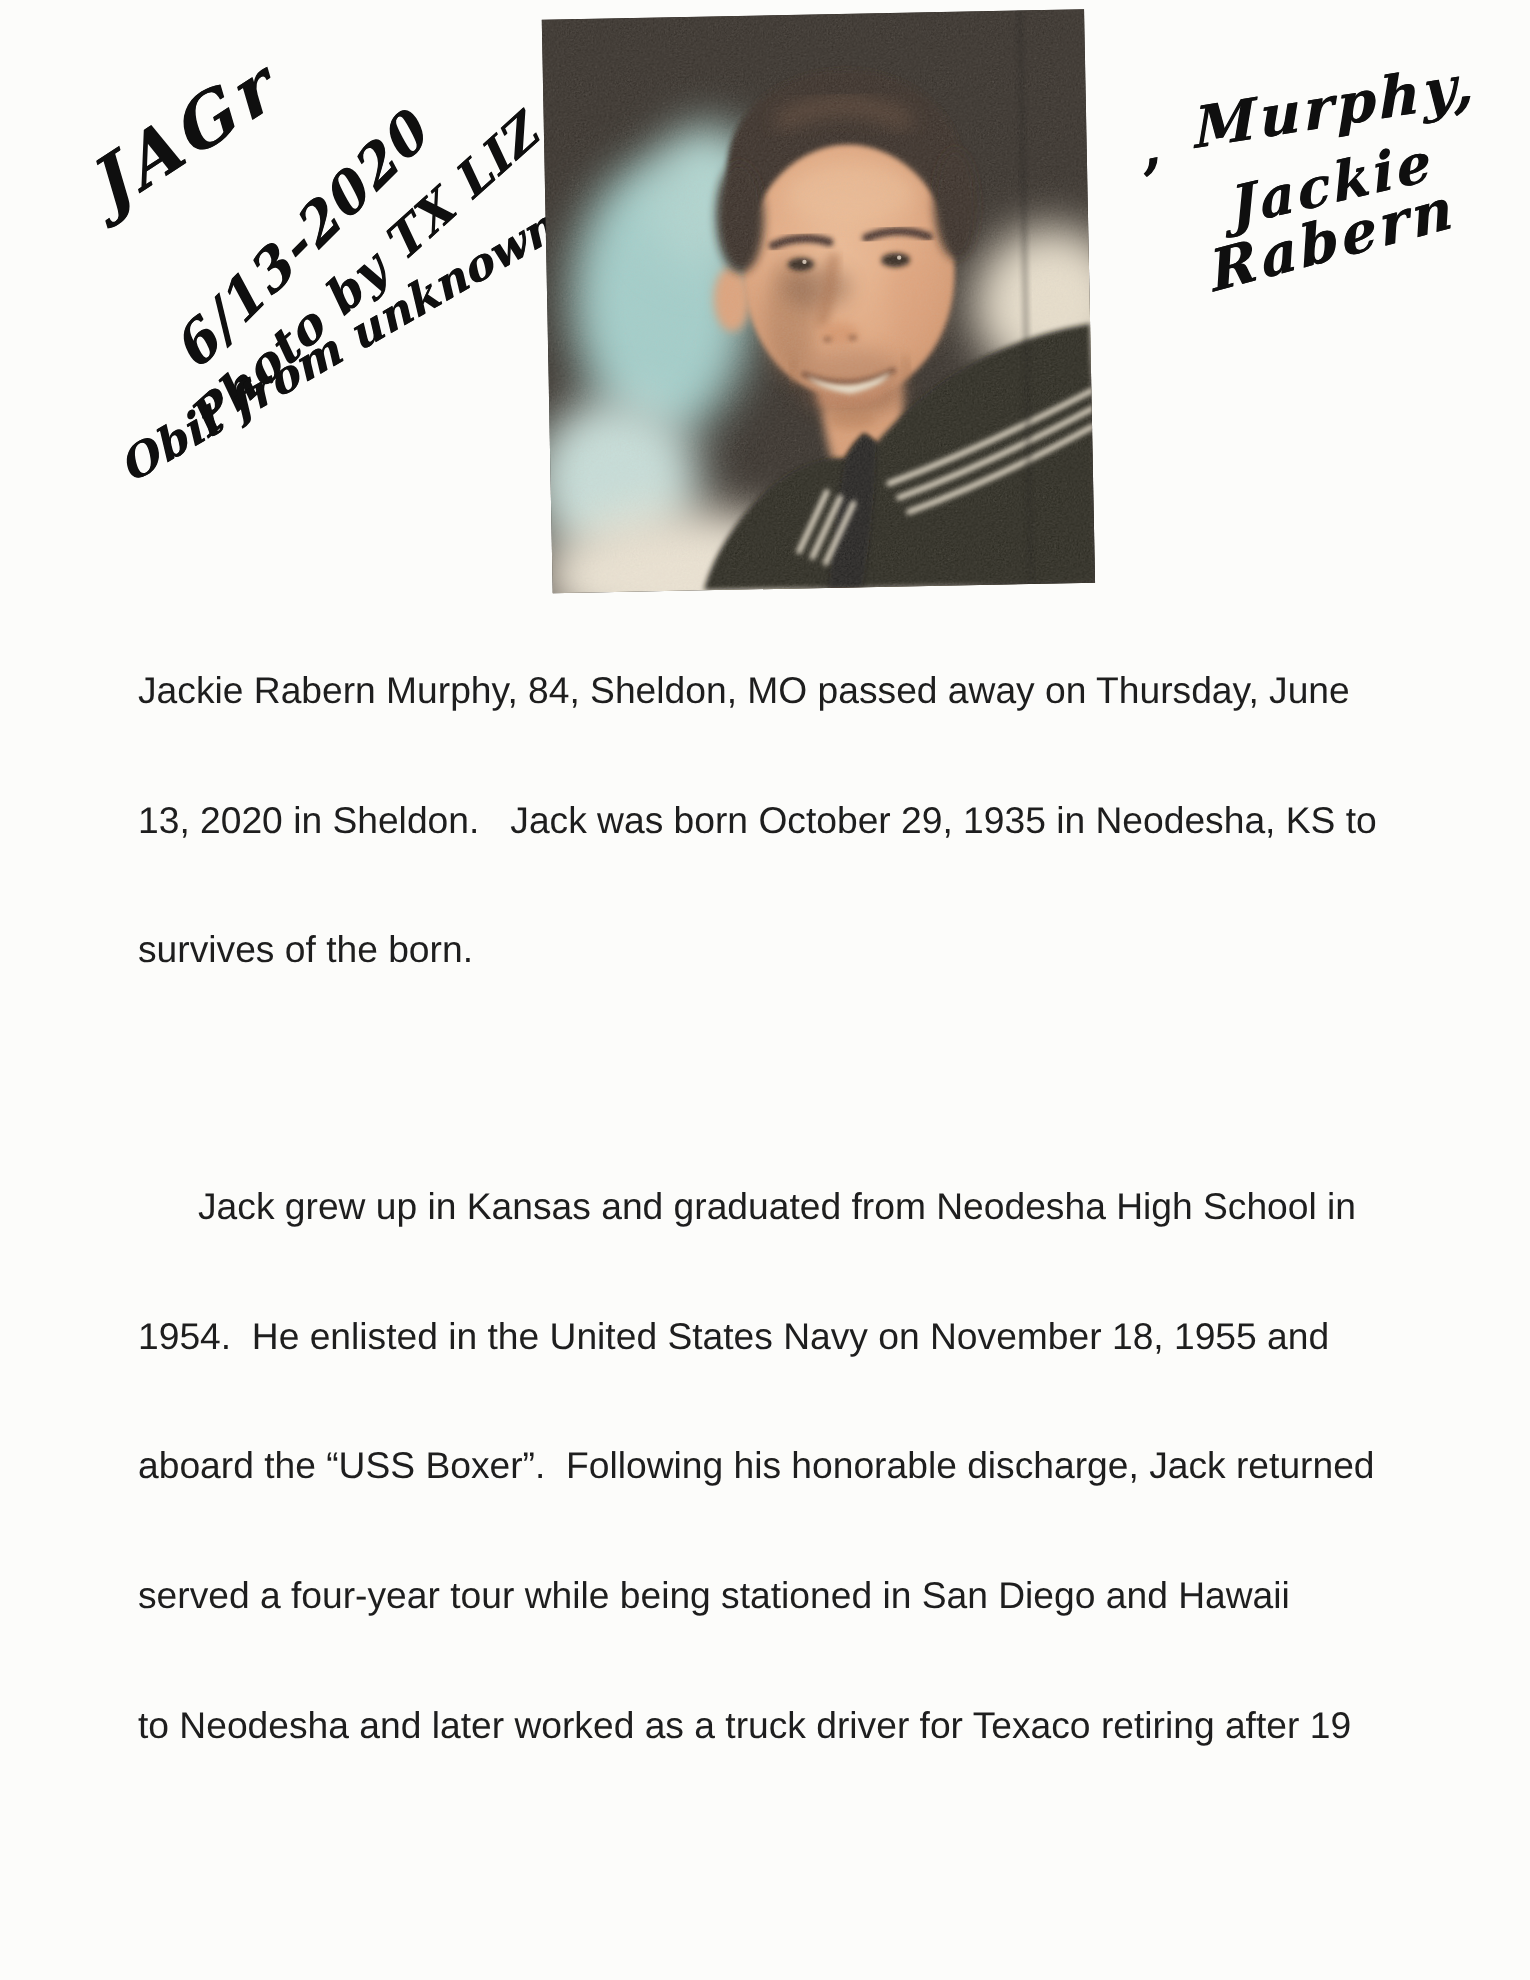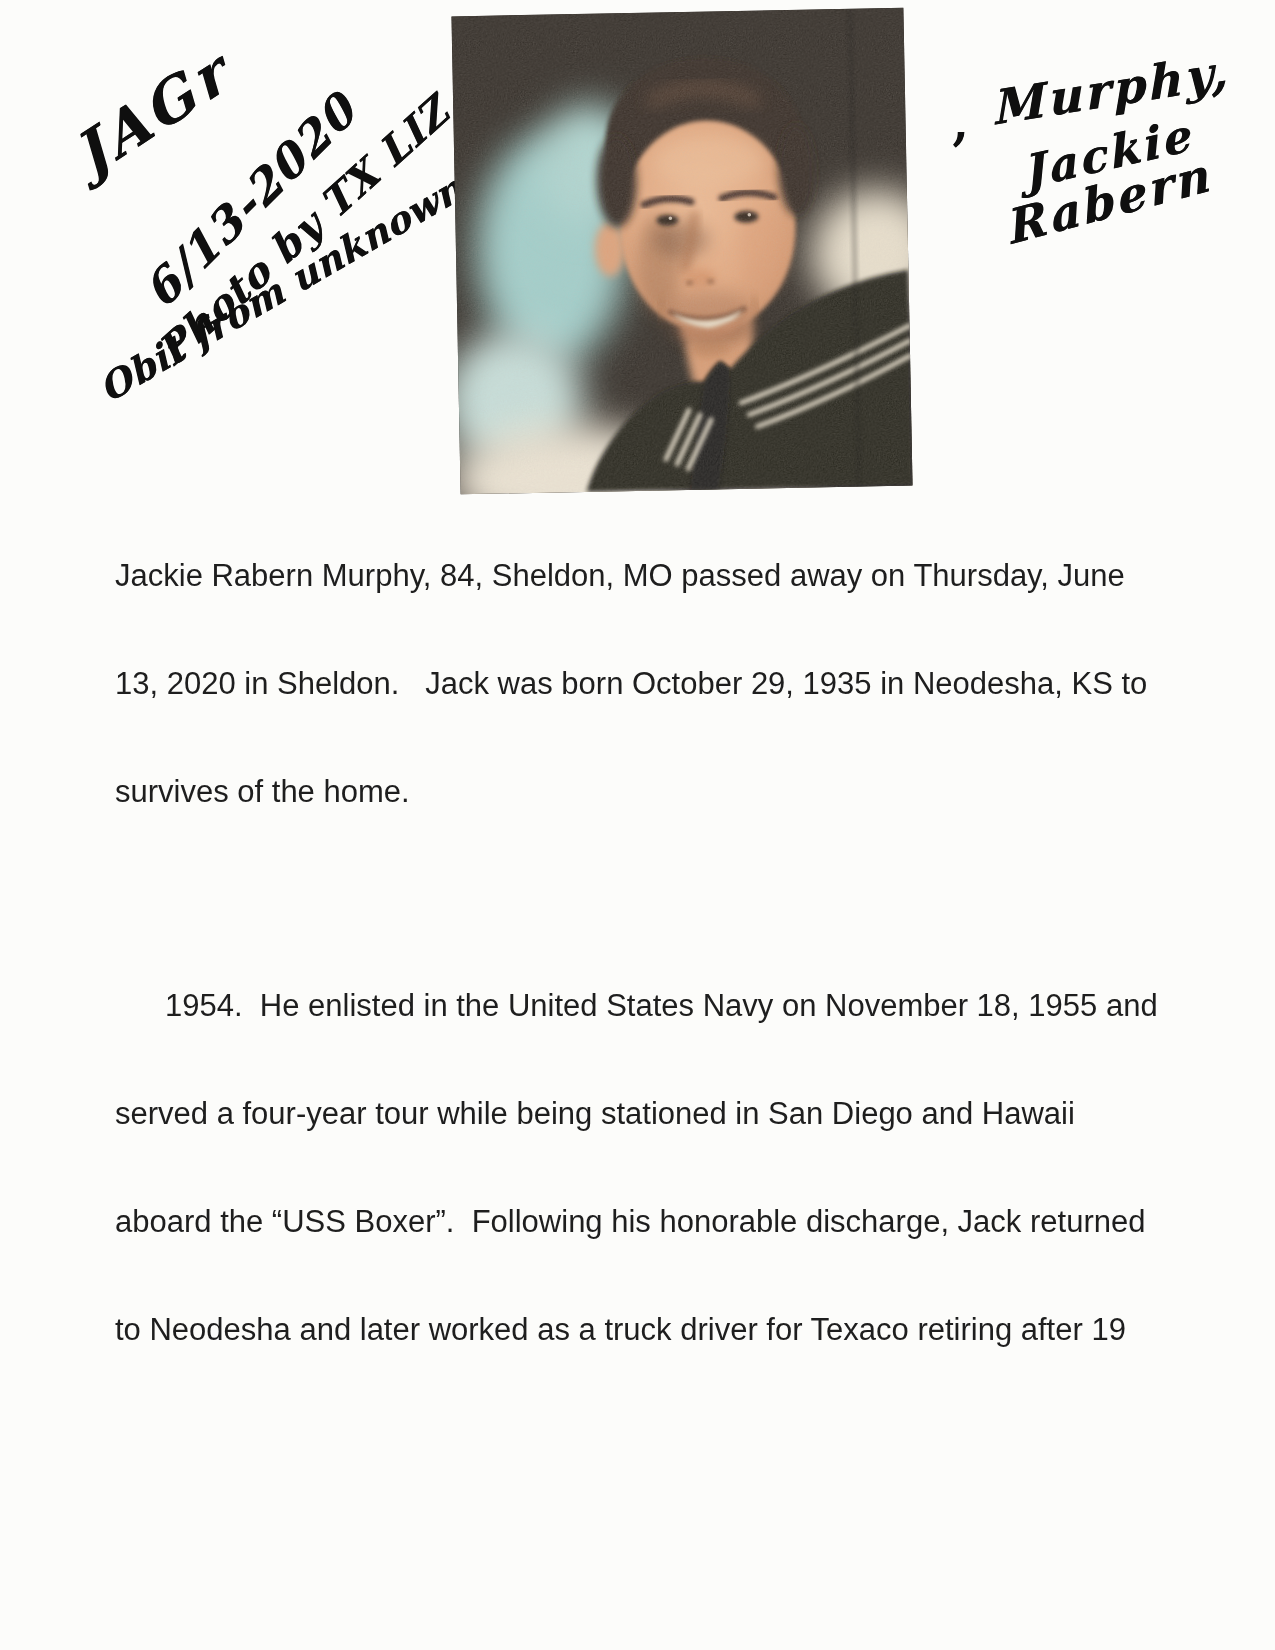--- a/index.html
+++ b/index.html
@@ -165,26 +165,27 @@
 
       <rect x="396" y="0" width="5" height="478" fill="#000000" opacity="0.28" filter="url(#b2)"></rect>
       <rect width="452" height="478" filter="url(#grain)" opacity="0.4"></rect>
     </svg>
   </div>
 
   <div class="bodytext">
     <div class="para">
       <div class="ln">Jackie Rabern Murphy, 84, Sheldon, MO passed away on Thursday, June</div>
       <div class="ln">13, 2020 in Sheldon.   Jack was born October 29, 1935 in Neodesha, KS to</div>
-      <div class="ln">survives of the home.</div>
+      <div class="ln">survives of the born.</div>
     </div>
     <div class="para indent">
+      <div class="ln">Jack grew up in Kansas and graduated from Neodesha High School in</div>
       <div class="ln">1954.  He enlisted in the United States Navy on November 18, 1955 and</div>
+      <div class="ln">aboard the “USS Boxer”.  Following his honorable discharge, Jack returned</div>
       <div class="ln">served a four-year tour while being stationed in San Diego and Hawaii</div>
-      <div class="ln">aboard the “USS Boxer”.  Following his honorable discharge, Jack returned</div>
       <div class="ln">to Neodesha and later worked as a truck driver for Texaco retiring after 19</div>
       
       
       
       
       
     </div>
 
   </div>
 

